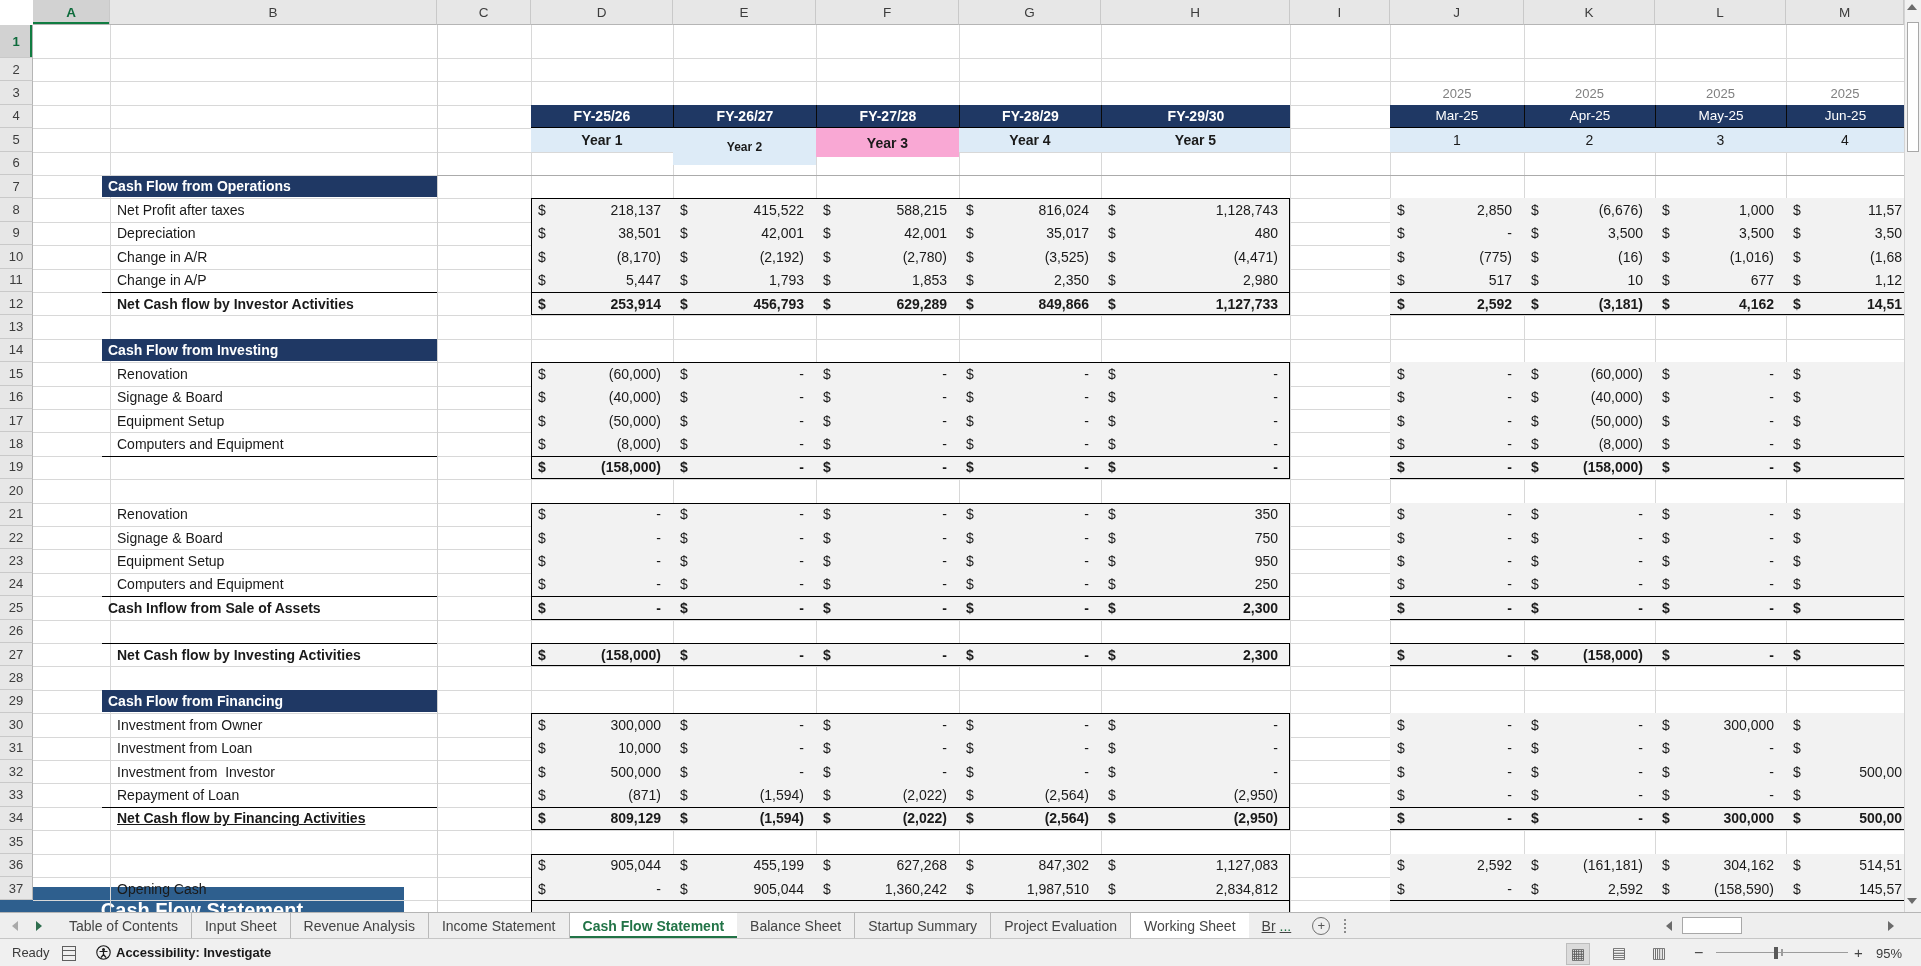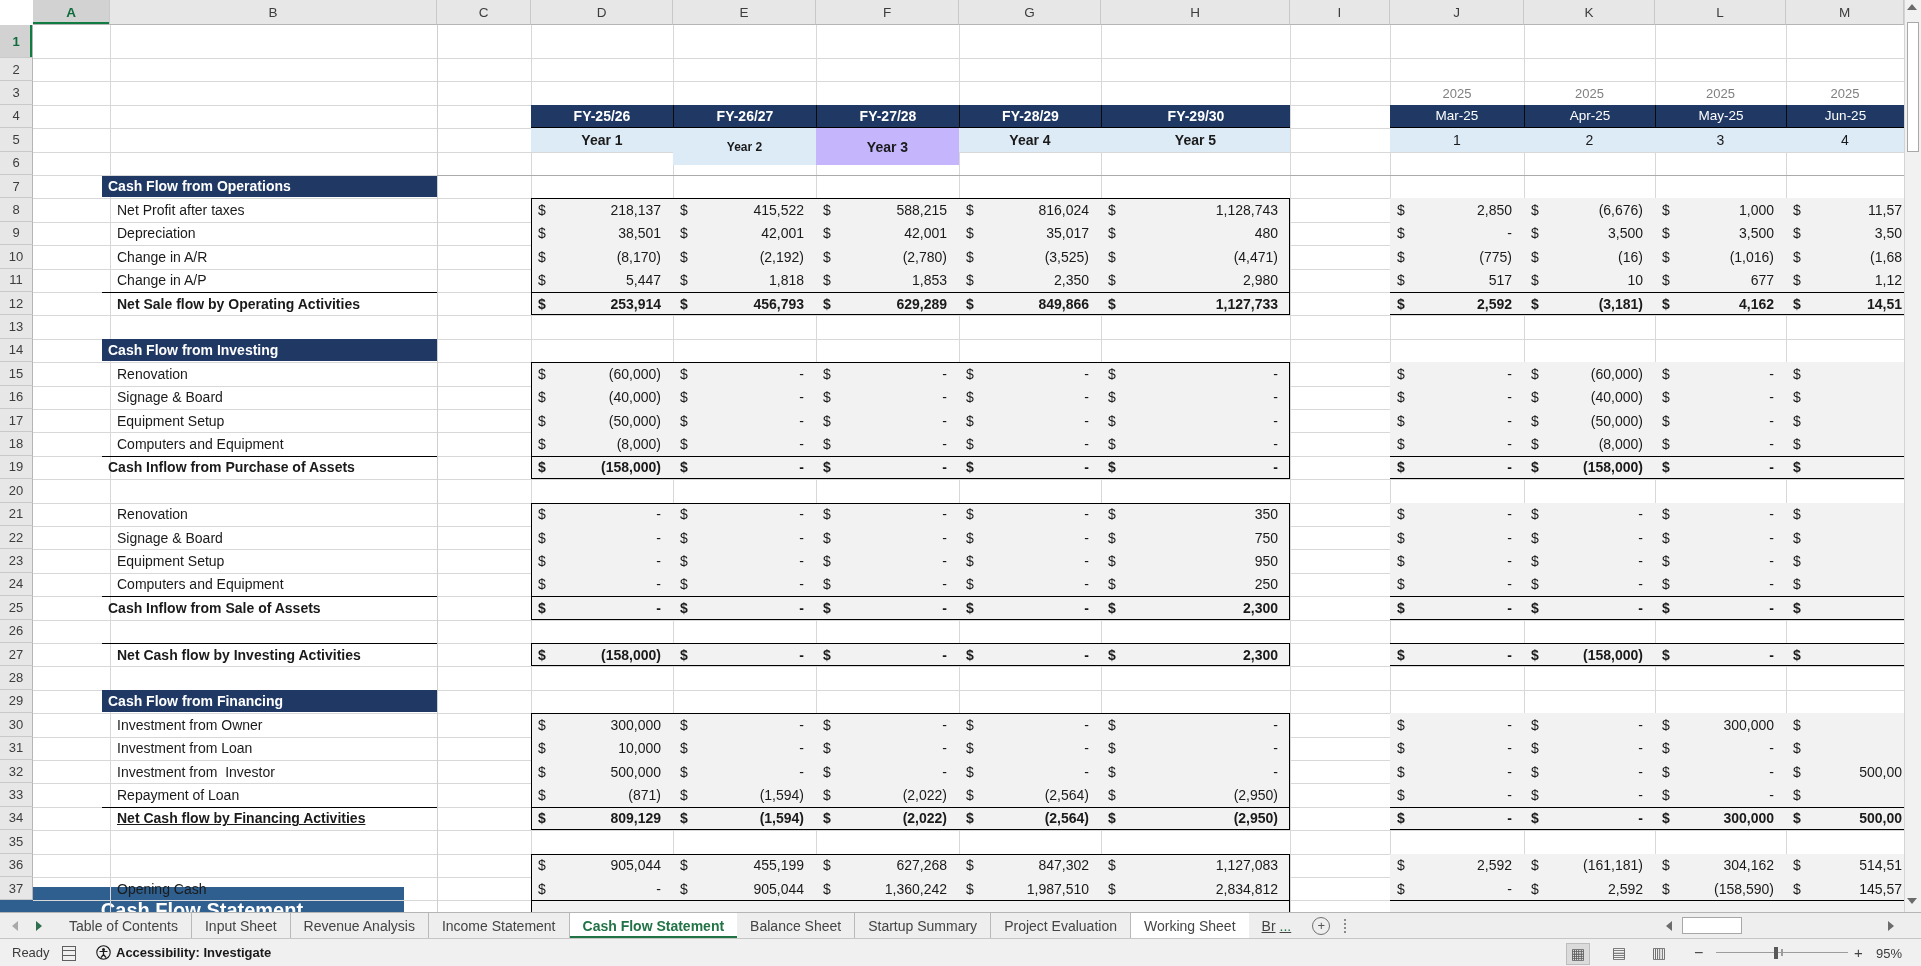--- a/index.html
+++ b/index.html
@@ -108,21 +108,21 @@
       <div style="left: 33px; top: 58px; width: 404px; height: 47px; background: rgb(46, 95, 142); color: rgb(255, 255, 255); font-weight: bold; font-size: 20px; display: flex; align-items: center; justify-content: center;">Cash Flow Statement</div>
       <div class="periodcell" style="left: 1390px; top: 81.4px; width: 134px; height: 23.4px; color: rgb(127, 127, 127); font-size: 13px;">2025</div>
       <div class="periodcell" style="left: 1524px; top: 81.4px; width: 131px; height: 23.4px; color: rgb(127, 127, 127); font-size: 13px;">2025</div>
       <div class="periodcell" style="left: 1655px; top: 81.4px; width: 131px; height: 23.4px; color: rgb(127, 127, 127); font-size: 13px;">2025</div>
       <div class="periodcell" style="left: 1786px; top: 81.4px; width: 118px; height: 23.4px; color: rgb(127, 127, 127); font-size: 13px;">2025</div>
       <div class="periodcell navyband" style="left: 531px; top: 104.8px; width: 142px; height: 23.4px; font-size: 14px; font-weight: bold;">FY-25/26</div>
       <div class="periodcell" style="left: 531px; top: 128.2px; width: 142px; height: 23.4px; background: rgb(221, 235, 247); font-size: 14px; font-weight: bold;">Year 1</div>
       <div class="periodcell navyband" style="left: 673px; top: 104.8px; width: 143px; height: 23.4px; font-size: 14px; font-weight: bold; border-left: 1px solid rgb(10, 10, 10);">FY-26/27</div>
       <div class="periodcell" style="left: 673px; top: 128.2px; width: 143px; height: 37px; background: rgb(221, 235, 247); font-size: 12px; font-weight: bold;">Year 2</div>
       <div class="periodcell navyband" style="left: 816px; top: 104.8px; width: 143px; height: 23.4px; font-size: 14px; font-weight: bold; border-left: 1px solid rgb(10, 10, 10);">FY-27/28</div>
-      <div class="periodcell" style="left: 816px; top: 128.2px; width: 143px; height: 37px; background: #c4b5fd; font-size: 14px; font-weight: bold;">Year 3</div>
+      <div class="periodcell" style="left: 816px; top: 128.2px; width: 143px; height: 29px; background: #f9a8d4; font-size: 14px; font-weight: bold;">Year 3</div>
       <div class="periodcell navyband" style="left: 959px; top: 104.8px; width: 142px; height: 23.4px; font-size: 14px; font-weight: bold; border-left: 1px solid rgb(10, 10, 10);">FY-28/29</div>
       <div class="periodcell" style="left: 959px; top: 128.2px; width: 142px; height: 23.4px; background: rgb(221, 235, 247); font-size: 14px; font-weight: bold;">Year 4</div>
       <div class="periodcell navyband" style="left: 1101px; top: 104.8px; width: 189px; height: 23.4px; font-size: 14px; font-weight: bold; border-left: 1px solid rgb(10, 10, 10);">FY-29/30</div>
       <div class="periodcell" style="left: 1101px; top: 128.2px; width: 189px; height: 23.4px; background: rgb(221, 235, 247); font-size: 14px; font-weight: bold;">Year 5</div>
       <div class="periodcell navyband" style="left: 1390px; top: 104.8px; width: 134px; height: 23.4px; font-size: 13.5px;">Mar-25</div>
       <div class="periodcell" style="left: 1390px; top: 128.2px; width: 134px; height: 23.4px; background: rgb(221, 235, 247); font-size: 14px;">1</div>
       <div class="periodcell navyband" style="left: 1524px; top: 104.8px; width: 131px; height: 23.4px; font-size: 13.5px; border-left: 1px solid rgb(10, 10, 10);">Apr-25</div>
       <div class="periodcell" style="left: 1524px; top: 128.2px; width: 131px; height: 23.4px; background: rgb(221, 235, 247); font-size: 14px;">2</div>
       <div class="periodcell navyband" style="left: 1655px; top: 104.8px; width: 131px; height: 23.4px; font-size: 13.5px; border-left: 1px solid rgb(10, 10, 10);">May-25</div>
       <div class="periodcell" style="left: 1655px; top: 128.2px; width: 131px; height: 23.4px; background: rgb(221, 235, 247); font-size: 14px;">3</div>
@@ -176,30 +176,30 @@
       <div class="cell" style="left: 673px; top: 245.2px; width: 143px; height: 23.4px;"><span>$</span><span>(2,192)</span></div>
       <div class="cell" style="left: 816px; top: 245.2px; width: 143px; height: 23.4px;"><span>$</span><span>(2,780)</span></div>
       <div class="cell" style="left: 959px; top: 245.2px; width: 142px; height: 23.4px;"><span>$</span><span>(3,525)</span></div>
       <div class="cell" style="left: 1101px; top: 245.2px; width: 189px; height: 23.4px;"><span>$</span><span>(4,471)</span></div>
       <div class="cell" style="left: 1390px; top: 245.2px; width: 134px; height: 23.4px;"><span>$</span><span>(775)</span></div>
       <div class="cell" style="left: 1524px; top: 245.2px; width: 131px; height: 23.4px;"><span>$</span><span>(16)</span></div>
       <div class="cell" style="left: 1655px; top: 245.2px; width: 131px; height: 23.4px;"><span>$</span><span>(1,016)</span></div>
       <div class="cell mcut" style="left: 1786px; top: 245.2px; width: 118px; height: 23.4px;"><span>$</span><span>(1,68</span></div>
       <div class="lbl" style="left: 102px; top: 268.6px; width: 335px; height: 23.4px; padding-left: 15px;">Change in A/P</div>
       <div class="cell" style="left: 531px; top: 268.6px; width: 142px; height: 23.4px;"><span>$</span><span>5,447</span></div>
-      <div class="cell" style="left: 673px; top: 268.6px; width: 143px; height: 23.4px;"><span>$</span><span>1,818</span></div>
+      <div class="cell" style="left: 673px; top: 268.6px; width: 143px; height: 23.4px;"><span>$</span><span>1,793</span></div>
       <div class="cell" style="left: 816px; top: 268.6px; width: 143px; height: 23.4px;"><span>$</span><span>1,853</span></div>
       <div class="cell" style="left: 959px; top: 268.6px; width: 142px; height: 23.4px;"><span>$</span><span>2,350</span></div>
       <div class="cell" style="left: 1101px; top: 268.6px; width: 189px; height: 23.4px;"><span>$</span><span>2,980</span></div>
       <div class="cell" style="left: 1390px; top: 268.6px; width: 134px; height: 23.4px;"><span>$</span><span>517</span></div>
       <div class="cell" style="left: 1524px; top: 268.6px; width: 131px; height: 23.4px;"><span>$</span><span>10</span></div>
       <div class="cell" style="left: 1655px; top: 268.6px; width: 131px; height: 23.4px;"><span>$</span><span>677</span></div>
       <div class="cell mcut" style="left: 1786px; top: 268.6px; width: 118px; height: 23.4px;"><span>$</span><span>1,12</span></div>
       <div class="bline" style="left: 102px; top: 292px; width: 335px; height: 1px;"></div>
-      <div class="lbl" style="left: 102px; top: 292px; width: 335px; height: 23.4px; padding-left: 15px; font-weight: bold;">Net Sale flow by Operating Activities</div>
+      <div class="lbl" style="left: 102px; top: 292px; width: 335px; height: 23.4px; padding-left: 15px; font-weight: bold;">Net Cash flow by Investor Activities</div>
       <div class="cell b" style="left: 531px; top: 292px; width: 142px; height: 23.4px;"><span>$</span><span>253,914</span></div>
       <div class="cell b" style="left: 673px; top: 292px; width: 143px; height: 23.4px;"><span>$</span><span>456,793</span></div>
       <div class="cell b" style="left: 816px; top: 292px; width: 143px; height: 23.4px;"><span>$</span><span>629,289</span></div>
       <div class="cell b" style="left: 959px; top: 292px; width: 142px; height: 23.4px;"><span>$</span><span>849,866</span></div>
       <div class="cell b" style="left: 1101px; top: 292px; width: 189px; height: 23.4px;"><span>$</span><span>1,127,733</span></div>
       <div class="cell b" style="left: 1390px; top: 292px; width: 134px; height: 23.4px;"><span>$</span><span>2,592</span></div>
       <div class="cell b" style="left: 1524px; top: 292px; width: 131px; height: 23.4px;"><span>$</span><span>(3,181)</span></div>
       <div class="cell b" style="left: 1655px; top: 292px; width: 131px; height: 23.4px;"><span>$</span><span>4,162</span></div>
       <div class="cell b mcut" style="left: 1786px; top: 292px; width: 118px; height: 23.4px;"><span>$</span><span>14,51</span></div>
       <div class="secband" style="left: 102px; top: 339.3px; width: 335px; height: 21.9px;">Cash Flow from Investing</div>
@@ -237,21 +237,20 @@
       <div class="cell" style="left: 531px; top: 432.4px; width: 142px; height: 23.4px;"><span>$</span><span>(8,000)</span></div>
       <div class="cell" style="left: 673px; top: 432.4px; width: 143px; height: 23.4px;"><span>$</span><span>-</span></div>
       <div class="cell" style="left: 816px; top: 432.4px; width: 143px; height: 23.4px;"><span>$</span><span>-</span></div>
       <div class="cell" style="left: 959px; top: 432.4px; width: 142px; height: 23.4px;"><span>$</span><span>-</span></div>
       <div class="cell" style="left: 1101px; top: 432.4px; width: 189px; height: 23.4px;"><span>$</span><span>-</span></div>
       <div class="cell" style="left: 1390px; top: 432.4px; width: 134px; height: 23.4px;"><span>$</span><span>-</span></div>
       <div class="cell" style="left: 1524px; top: 432.4px; width: 131px; height: 23.4px;"><span>$</span><span>(8,000)</span></div>
       <div class="cell" style="left: 1655px; top: 432.4px; width: 131px; height: 23.4px;"><span>$</span><span>-</span></div>
       <div class="cell mcut" style="left: 1786px; top: 432.4px; width: 118px; height: 23.4px;"><span>$</span><span></span></div>
       <div class="bline" style="left: 102px; top: 455.8px; width: 335px; height: 1px;"></div>
-      <div class="lbl" style="left: 102px; top: 455.8px; width: 335px; height: 23.4px; padding-left: 6px; font-weight: bold;">Cash Inflow from Purchase of Assets</div>
       <div class="cell b" style="left: 531px; top: 455.8px; width: 142px; height: 23.4px;"><span>$</span><span>(158,000)</span></div>
       <div class="cell b" style="left: 673px; top: 455.8px; width: 143px; height: 23.4px;"><span>$</span><span>-</span></div>
       <div class="cell b" style="left: 816px; top: 455.8px; width: 143px; height: 23.4px;"><span>$</span><span>-</span></div>
       <div class="cell b" style="left: 959px; top: 455.8px; width: 142px; height: 23.4px;"><span>$</span><span>-</span></div>
       <div class="cell b" style="left: 1101px; top: 455.8px; width: 189px; height: 23.4px;"><span>$</span><span>-</span></div>
       <div class="cell b" style="left: 1390px; top: 455.8px; width: 134px; height: 23.4px;"><span>$</span><span>-</span></div>
       <div class="cell b" style="left: 1524px; top: 455.8px; width: 131px; height: 23.4px;"><span>$</span><span>(158,000)</span></div>
       <div class="cell b" style="left: 1655px; top: 455.8px; width: 131px; height: 23.4px;"><span>$</span><span>-</span></div>
       <div class="cell b mcut" style="left: 1786px; top: 455.8px; width: 118px; height: 23.4px;"><span>$</span><span></span></div>
       <div class="lbl" style="left: 102px; top: 502.6px; width: 335px; height: 23.4px; padding-left: 15px;">Renovation</div>

